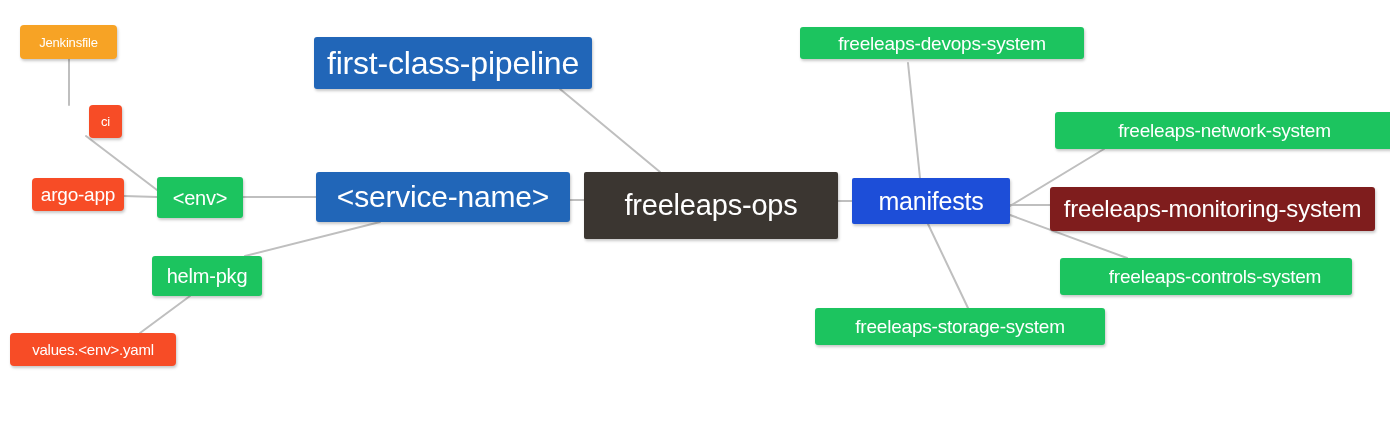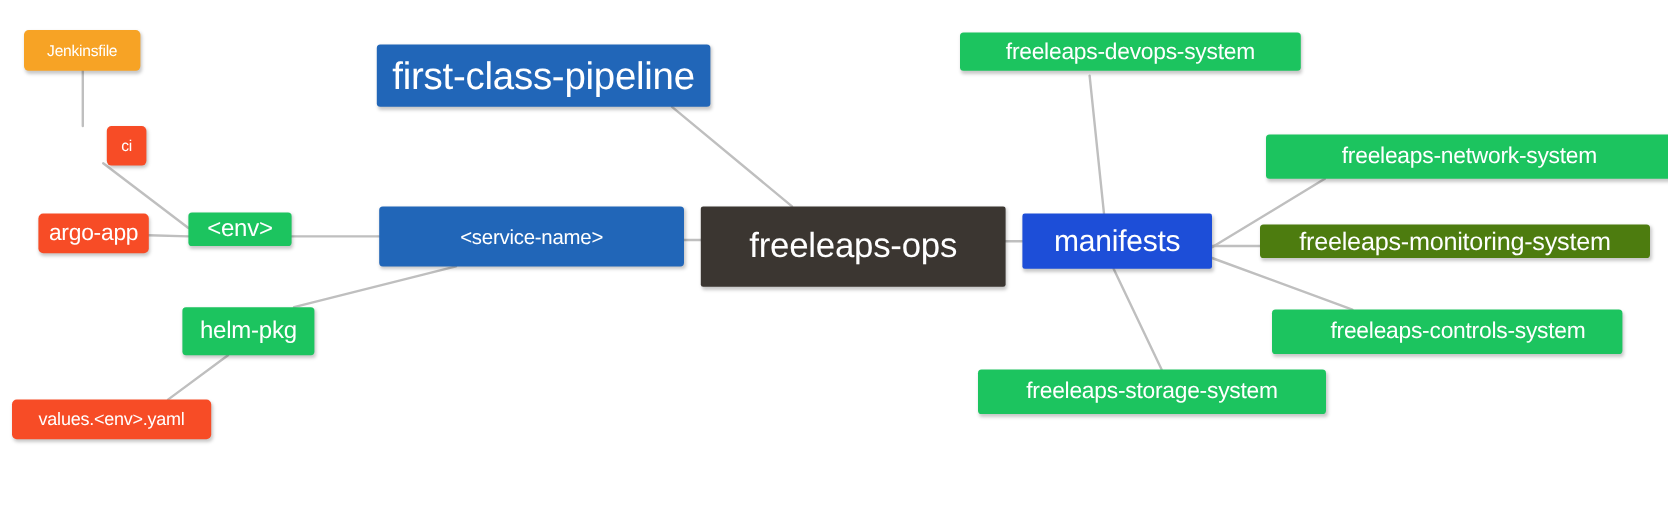--- a/index.html
+++ b/index.html
@@ -42,26 +42,26 @@
       <line x1="920" y1="178" x2="908" y2="63" stroke="#bfbfbf" stroke-width="2" stroke-linecap="round"></line>
       <line x1="1010" y1="206" x2="1104" y2="149" stroke="#bfbfbf" stroke-width="2" stroke-linecap="round"></line>
       <line x1="1010" y1="205" x2="1050" y2="205" stroke="#bfbfbf" stroke-width="2" stroke-linecap="round"></line>
       <line x1="1010" y1="215" x2="1127" y2="258" stroke="#bfbfbf" stroke-width="2" stroke-linecap="round"></line>
       <line x1="928" y1="224" x2="968" y2="308" stroke="#bfbfbf" stroke-width="2" stroke-linecap="round"></line>
     </svg>
   <div id="node-layer">
       <div class="node" style="left: 20px; top: 25px; width: 97px; height: 34px; background: rgb(247, 163, 37); font-size: 13px; border-radius: 4px;">Jenkinsfile</div>
       <div class="node" style="left: 53px; top: 105px; width: 33px; height: 33px; background: rgb(247, 76, 38); font-size: 13px; border-radius: 4px; margin-left: 36px;">ci</div>
       <div class="node" style="left: 32px; top: 178px; width: 92px; height: 33px; background: rgb(247, 76, 38); font-size: 19px; border-radius: 4px;">argo-app</div>
-      <div class="node" style="left: 157px; top: 177px; width: 86px; height: 28px; background: rgb(28, 196, 95); font-size: 20px; border-radius: 3px;">&lt;env&gt;</div>
+      <div class="node" style="left: 157px; top: 177px; width: 86px; height: 41px; background: rgb(28, 196, 95); font-size: 20px; border-radius: 3px;">&lt;env&gt;</div>
       <div class="node" style="left: 152px; top: 256px; width: 110px; height: 40px; background: rgb(28, 196, 95); font-size: 20px; border-radius: 3px;">helm-pkg</div>
       <div class="node" style="left: 10px; top: 333px; width: 166px; height: 33px; background: rgb(247, 76, 38); font-size: 15px; border-radius: 4px;">values.&lt;env&gt;.yaml</div>
       <div class="node" style="left: 314px; top: 37px; width: 278px; height: 52px; background: rgb(33, 102, 184); font-size: 32px; border-radius: 3px;">first-class-pipeline</div>
-      <div class="node" style="left: 316px; top: 172px; width: 254px; height: 50px; background: rgb(33, 102, 184); font-size: 17px; border-radius: 3px;">&lt;service-name&gt;</div>
+      <div class="node" style="left: 316px; top: 172px; width: 254px; height: 50px; background: rgb(33, 102, 184); font-size: 30px; border-radius: 3px;">&lt;service-name&gt;</div>
       <div class="node n-root" style="left: 584px; top: 172px; width: 254px; height: 67px; background: rgb(59, 54, 49); font-size: 29px; border-radius: 2px;">freeleaps-ops</div>
       <div class="node" style="left: 852px; top: 178px; width: 158px; height: 46px; background: #1d4ed8; font-size: 25px; border-radius: 2px;">manifests</div>
       <div class="node" style="left: 800px; top: 27px; width: 284px; height: 32px; background: rgb(28, 196, 95); font-size: 19px; border-radius: 3px;">freeleaps-devops-system</div>
       <div class="node" style="left: 1055px; top: 112px; width: 339px; height: 37px; background: rgb(28, 196, 95); font-size: 19px; border-radius: 3px; text-align: center;">freeleaps-network-system</div>
-      <div class="node" style="left: 1050px; top: 187px; width: 325px; height: 28px; background: #4d7c0f; font-size: 21px; border-radius: 3px;">freeleaps-monitoring-system</div>
+      <div class="node" style="left: 1050px; top: 187px; width: 325px; height: 44px; background: #7f1d1d; font-size: 24px; border-radius: 3px;">freeleaps-monitoring-system</div>
       <div class="node" style="left: 1060px; top: 258px; width: 292px; height: 37px; background: rgb(28, 196, 95); font-size: 19px; border-radius: 3px; padding-left: 18px;">freeleaps-controls-system</div>
       <div class="node" style="left: 815px; top: 308px; width: 290px; height: 37px; background: rgb(28, 196, 95); font-size: 19px; border-radius: 3px;">freeleaps-storage-system</div>
     </div>
 </div>
 
 </body></html>

